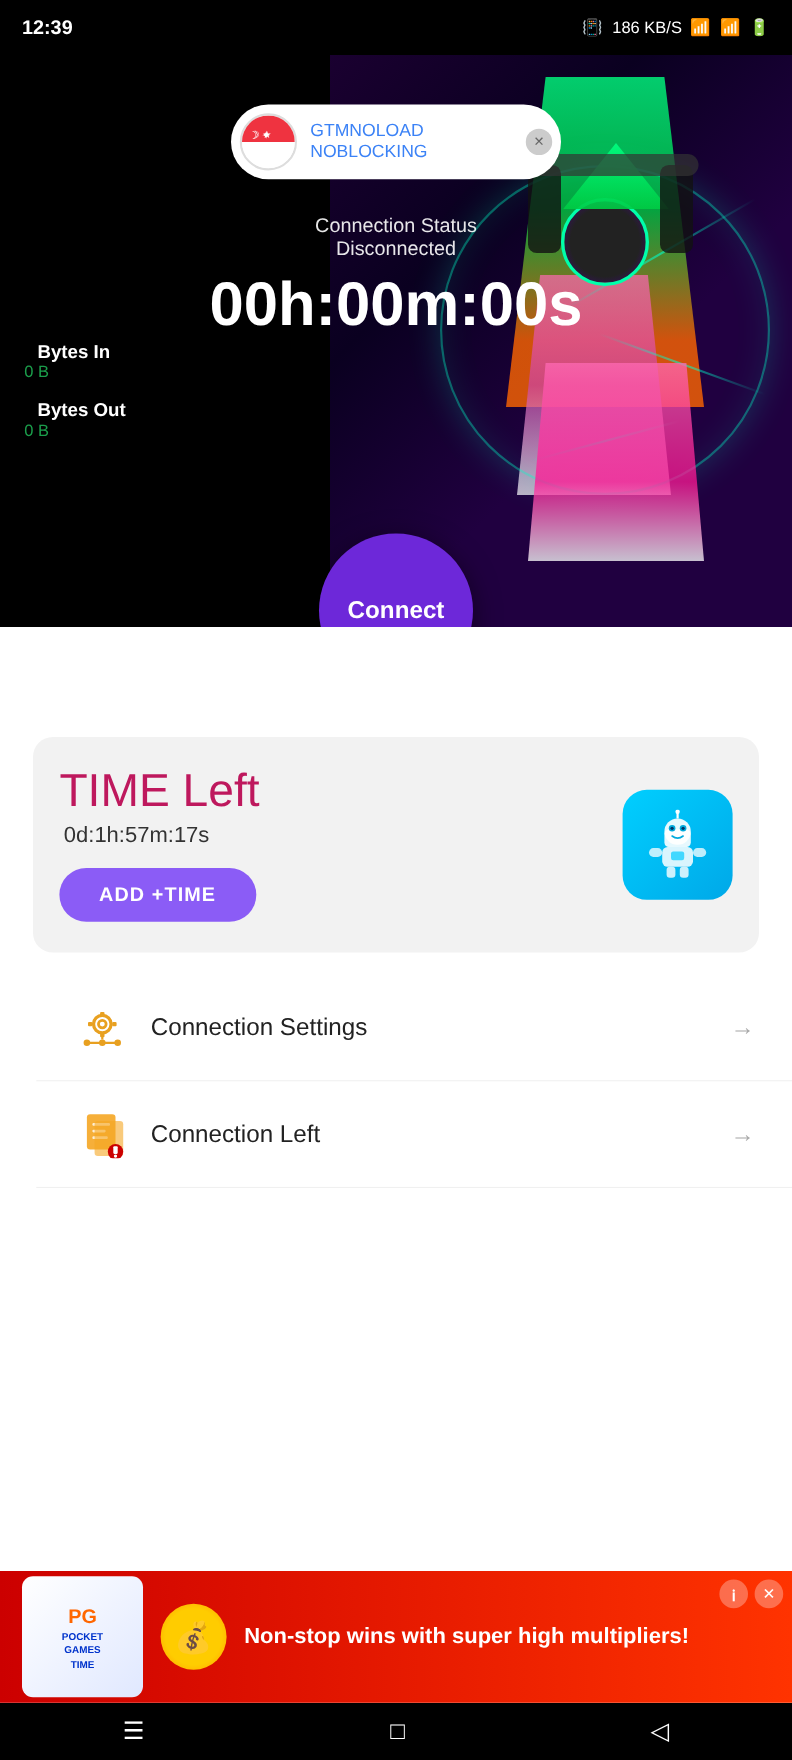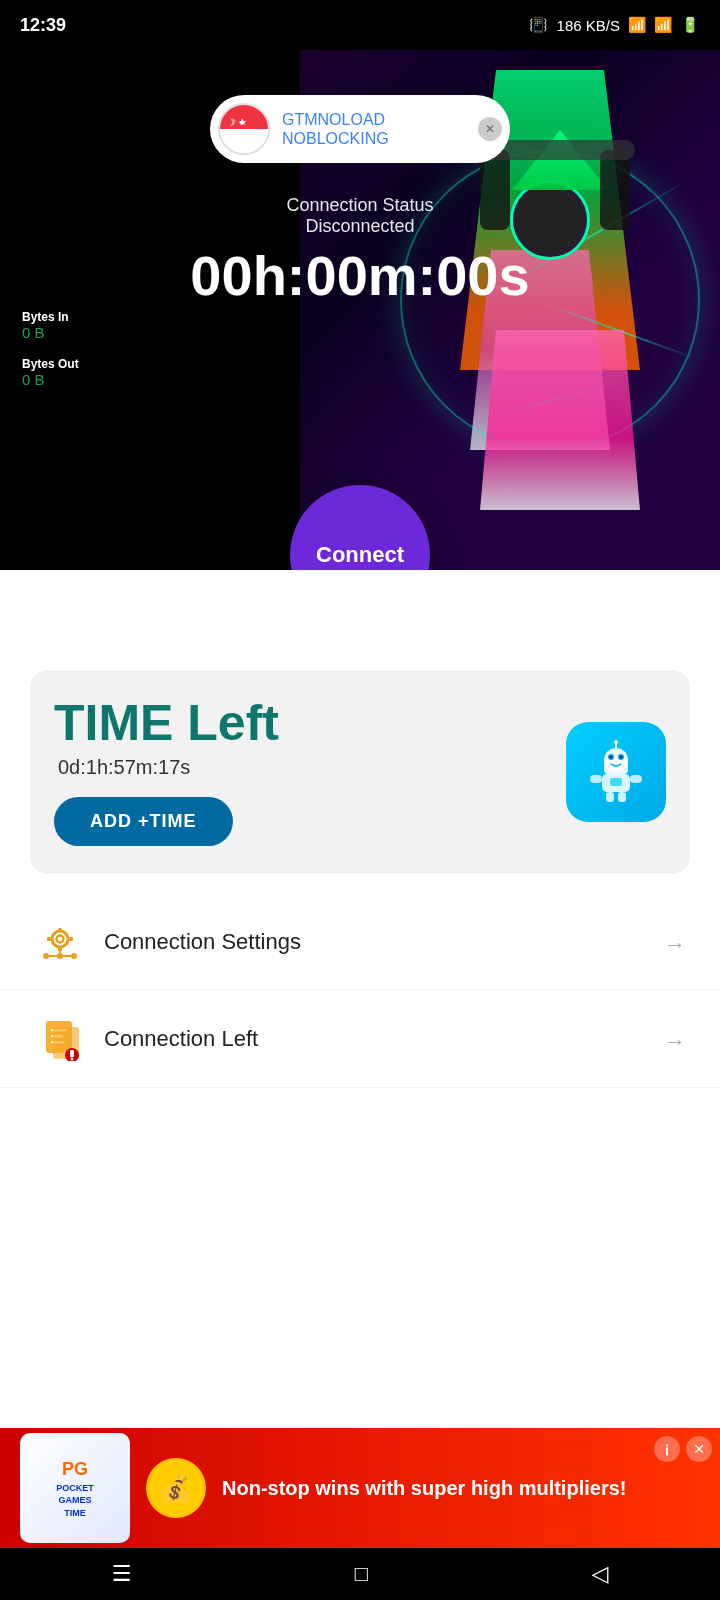--- a/index.html
+++ b/index.html
@@ -188,23 +188,24 @@
     }
 
     
     .bytes-info {
       position: absolute;
       left: 22px;
       top: 260px;
       color: #fff;
     }
     .bytes-label {
-      font-size: 12px;
-      font-weight: bold;
-      color: #fff;
+      font-size: 17px;
+      font-weight: bold;
+      color: #fff;
+      margin-left: 12px;
     }
     .bytes-value {
       font-size: 15px;
       color: #22c55e;
       opacity: 0.8;
       margin-bottom: 16px;
     }
 
     
     .connect-btn-wrap {
@@ -244,32 +245,32 @@
       border-radius: 18px;
       padding: 28px 24px;
       display: flex;
       align-items: center;
       justify-content: space-between;
     }
     .time-left-info {
       flex: 1;
     }
     .time-title {
-      font-size: 50px;
-      font-weight: bold;
-      color: #0f766e;
+      font-size: 42px;
+      font-weight: normal;
+      color: #be185d;
       line-height: 1;
     }
     .time-countdown {
       font-size: 20px;
       color: #333;
       margin: 8px 4px 18px;
     }
     .add-time-btn {
-      background: #0369a1;
+      background: #8b5cf6;
       color: #fff;
       border: none;
       border-radius: 50px;
       padding: 14px 36px;
       font-size: 18px;
       font-weight: bold;
       cursor: pointer;
       letter-spacing: 1px;
     }
     .robot-icon-wrap {
@@ -284,20 +285,21 @@
       margin-left: 16px;
     }
     .robot-svg {
       width: 64px;
       height: 64px;
     }
 
     
     .menu-list {
       margin: 10px 0;
+      padding-left: 33px;
     }
     .menu-item {
       display: flex;
       align-items: center;
       padding: 22px 34px;
       border-bottom: 1px solid #f0f0f0;
       cursor: pointer;
     }
     .menu-icon-wrap {
       width: 52px;

